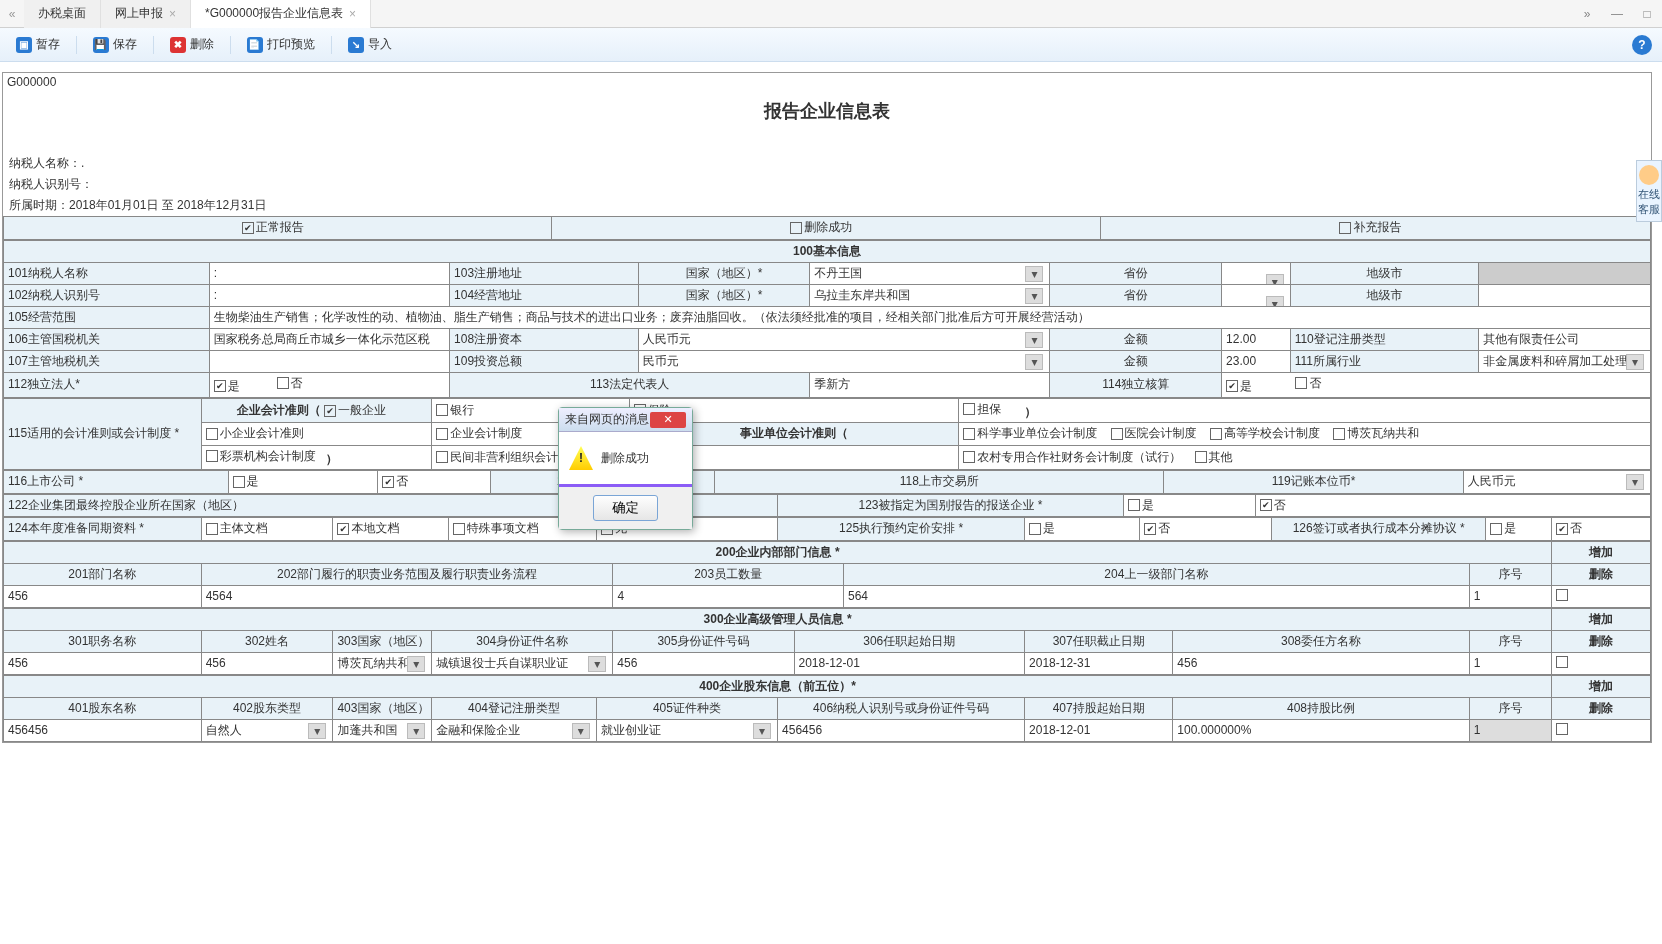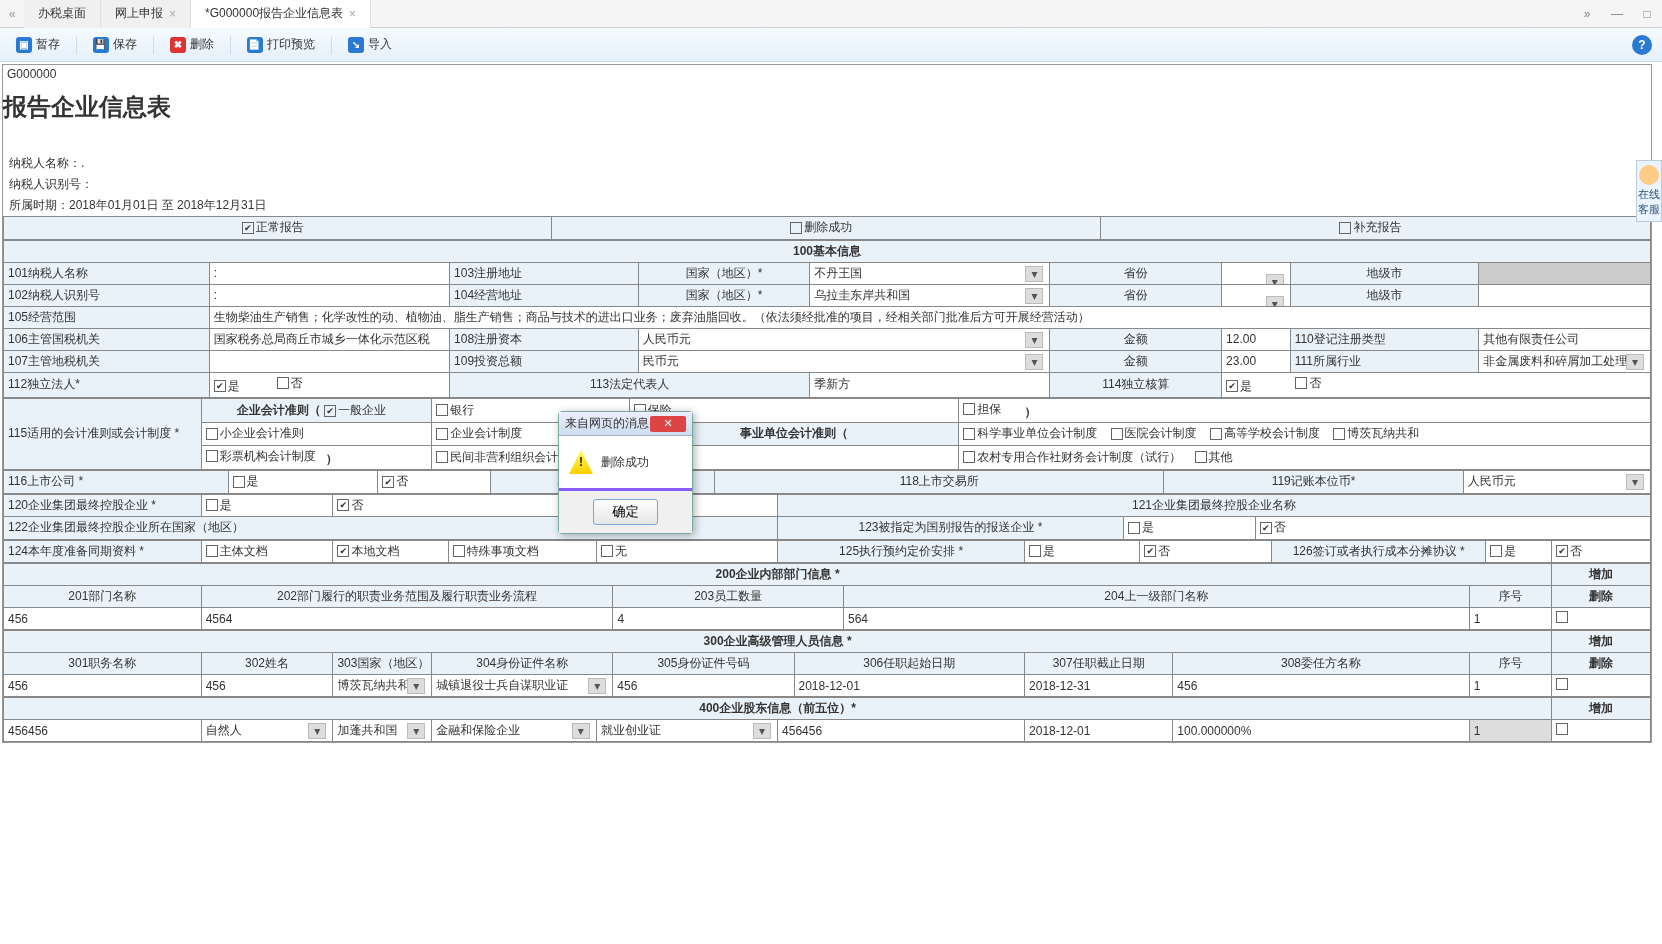--- a/index.html
+++ b/index.html
@@ -9,38 +9,38 @@
 .tab-bar .tab { padding: 4px 14px; height: 28px; display: flex; align-items: center; gap: 6px; border-right: 1px solid #e0e0e0; background: #f0f0f0; cursor: pointer; }
 .tab-bar .tab.active { background: #fff; }
 .tab-bar .close { color: #aaa; font-size: 12px; }
 .tab-bar .win-btns { margin-left: auto; display: flex; gap: 0; }
 .tab-bar .win-btn { width: 30px; height: 24px; display:flex; align-items:center; justify-content:center; color:#888; }
 .toolbar { display: flex; align-items: center; height: 34px; padding: 0 10px; background: linear-gradient(#f5faff,#e6f0fa); border-bottom: 1px solid #cde; gap: 8px; }
 .toolbar .btn { display: flex; align-items: center; gap: 4px; padding: 3px 6px; cursor: pointer; }
 .toolbar .sep { width:1px; height:18px; background:#cde; margin:0 2px; }
 .toolbar .icon { width:16px; height:16px; border-radius:3px; display:flex; align-items:center; justify-content:center; color:#fff; font-size:10px; font-weight:bold; }
 .toolbar .help { margin-left:auto; width:20px; height:20px; border-radius:50%; background:#2a7ad2; color:#fff; display:flex; align-items:center; justify-content:center; font-weight:bold; }
-.doc { border:1px solid #999; margin:2px 10px 10px 2px; position:relative; }
+.doc { border:1px solid #999; margin:10px 10px 10px 2px; position:relative; }
 .code { padding:2px 4px; }
-.title { text-align:left; font-size:24px; font-weight:bold; padding:8px 0 30px; }
+.title { text-align:center; font-size:18px; font-weight:bold; padding:8px 0 30px; }
 .meta { padding:2px 6px; }
 table.form { width:100%; border-collapse:collapse; table-layout:fixed; }
 table.form td { border:1px solid #888; padding:2px 4px; height:22px; vertical-align:middle; white-space:nowrap; overflow:hidden; }
 .hd { background:#e8f2f8; text-align:center; font-weight:normal; }
 .hdl { background:#e8f2f8; text-align:left; }
 .sec { background:#e8f2f8; text-align:center; font-weight:bold; }
 .right { }
 .center { text-align:left; }
 .chk { display:inline-flex; align-items:center; gap:2px; margin-right:10px; }
 .chk .box { width:12px; height:12px; border:1px solid #666; display:inline-flex; align-items:center; justify-content:center; font-size:9px; }
 .sel-wrap { position:relative; display:block; }
 .sel-wrap::after { content:"▾"; position:absolute; right:2px; top:1px; background:#ddd; width:16px; text-align:center; color:#555; border:1px solid #bbb; }
 .side-widget { position:fixed; right:0; top:160px; width:26px; background:#eaf4ff; border:1px solid #bcd; text-align:center; padding:4px 0; font-size:11px; color:#357; }
 .side-widget .face { width:20px; height:20px; border-radius:50%; background:#fc8; margin:0 auto 2px; }
-.dialog-mask { position:absolute; left:0; top:16px; width:100%; height:100%; }
+.dialog-mask { position:absolute; left:0; top:4px; width:100%; height:100%; }
 .dialog { position:absolute; left:555px; top:330px; width:135px; background:#fff; border:1px solid #7a9; border-radius:4px; box-shadow:2px 2px 8px rgba(0,0,0,.3); }
 .dialog .titlebar { background:linear-gradient(#eef,#cde); padding:3px 6px; font-size:12px; display:flex; align-items:center; border-bottom:1px solid #aac; }
 .dialog .titlebar .x { margin-left:auto; background:#d44; color:#fff; width:36px; height:16px; border-radius:2px; display:flex; align-items:center; justify-content:center; font-size:11px; }
 .dialog .body { padding:14px 10px; display:flex; align-items:center; gap:8px; }
 .dialog .warn-icon { width:24px; height:24px; background:linear-gradient(#ff5,#fc0); clip-path:polygon(50% 0,100% 100%,0 100%); display:flex; align-items:center; justify-content:center; font-weight:bold; color:#222; }
 .dialog .footer { padding:8px; text-align:center; background:#f0f0f0; border-top:3px solid #8b5cf6; }
 .dialog .ok { padding:3px 18px; background:linear-gradient(#fefefe,#e6e6e6); border:1px solid #7aa5d6; border-radius:3px; cursor:pointer; }
 </style>
 </head>
 <body>
@@ -328,32 +328,20 @@
   <table class="form">
     <colgroup>
         <col style="width:12%">
         <col style="width:8%">
         <col style="width:27%">
         <col style="width:21%">
         <col style="width:8%">
         <col style="width:24%">
       </colgroup>
     <tbody>
-        <tr>
-      <td class="hdl">120企业集团最终控股企业 *</td>
-      <td><span class="chk">
-              <span class="box"></span>
-              <span>是</span>
-            </span></td>
-      <td><span class="chk">
-              <span class="box">✔</span>
-              <span>否</span>
-            </span></td>
-      <td class="hd" colspan="3">121企业集团最终控股企业名称</td>
-    </tr>
     <tr>
       <td class="hdl" colspan="3">122企业集团最终控股企业所在国家（地区）</td>
       <td class="hd">123被指定为国别报告的报送企业 *</td>
       <td><span class="chk">
               <span class="box"></span>
               <span>是</span>
             </span></td>
       <td><span class="chk">
               <span class="box">✔</span>
               <span>否</span>
@@ -513,20 +501,32 @@
         <col style="width:15%">
         <col style="width:9%">
         <col style="width:18%">
         <col style="width:5%">
         <col style="width:6%">
       </colgroup>
     <tbody>
         <tr>
           <td class="sec" colspan="9">400企业股东信息（前五位）*</td>
           <td class="hd" style="font-weight:bold"><span>增加</span></td>
+        </tr>
+    <tr>
+          <td class="hd">401股东名称</td>
+          <td class="hd">402股东类型</td>
+          <td class="hd">403国家（地区）</td>
+          <td class="hd">404登记注册类型</td>
+          <td class="hd">405证件种类</td>
+          <td class="hd">406纳税人识别号或身份证件号码</td>
+          <td class="hd">407持股起始日期</td>
+          <td class="hd">408持股比例</td>
+          <td class="hd">序号</td>
+          <td class="hd" style="font-weight:bold"><span>删除</span></td>
         </tr>
     <tr>
           <td class="center">456456</td>
           <td>
             <span class="sel-wrap"><span>自然人</span></span>
           </td>
           <td>
             <span class="sel-wrap"><span>加蓬共和国</span></span>
           </td>
           <td>

